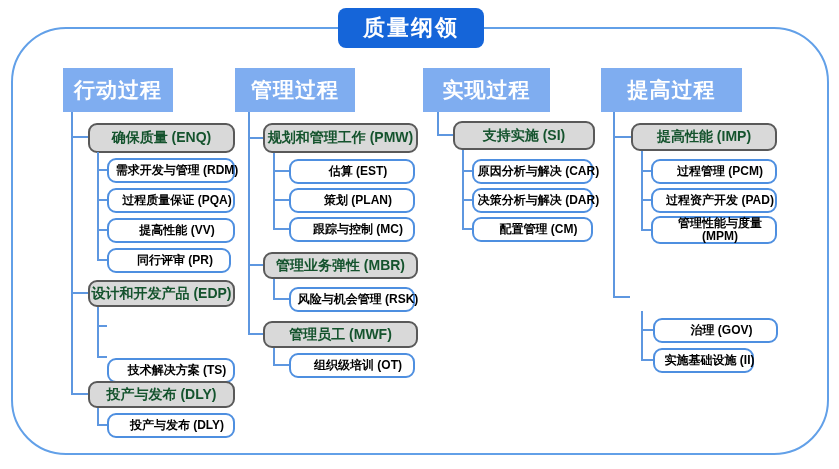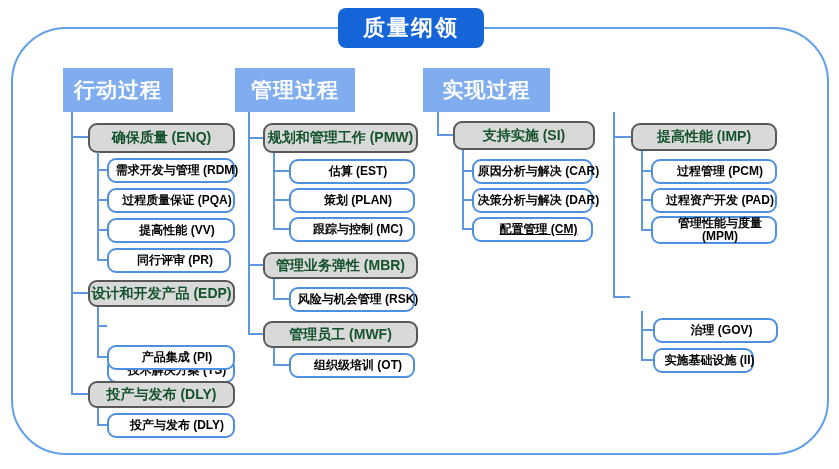--- a/index.html
+++ b/index.html
@@ -60,21 +60,20 @@
   <div class="leaf" style="left:107px;top:158px;width:128px;height:25px;">需求开发与管理 (RDM)</div>
   <div class="leaf" style="left:107px;top:188px;width:128px;height:25px;">过程质量保证 (PQA)</div>
   <div class="leaf" style="left:107px;top:218px;width:128px;height:25px;">提高性能 (VV)</div>
   <div class="leaf" style="left:107px;top:248px;width:124px;height:25px;">同行评审 (PR)</div>
 
   <div class="gray" style="left:88px;top:280px;width:147px;height:27px;">设计和开发产品 (EDP)</div>
   <div class="vl" style="left:97px;top:307px;height:51px;"></div>
   <div class="hl" style="left:97px;top:325px;width:10px;"></div>
   <div class="hl" style="left:97px;top:356px;width:10px;"></div>
   <div class="leaf" style="left:107px;top:314px;width:128px;height:25px;margin-top:44px;">技术解决方案 (TS)</div>
-  <div class="leaf" style="left:107px;top:345px;width:128px;height:25px;">产品集成 (PI)</div>
 
   <div class="gray" style="left:88px;top:381px;width:147px;height:27px;">投产与发布 (DLY)</div>
   <div class="vl" style="left:97px;top:408px;height:18px;"></div>
   <div class="hl" style="left:97px;top:424px;width:10px;"></div>
   <div class="leaf" style="left:107px;top:413px;width:128px;height:25px;">投产与发布 (DLY)</div>
 
   <div class="hdr" style="left:235px;width:120px;">管理过程</div>
   <div class="vl" style="left:248px;top:112px;height:222px;"></div>
   <div class="hl" style="left:248px;top:137px;width:15px;"></div>
   <div class="hl" style="left:248px;top:264px;width:15px;"></div>
@@ -103,22 +102,23 @@
   <div class="vl" style="left:437px;top:112px;height:24px;"></div>
   <div class="hl" style="left:437px;top:134px;width:16px;"></div>
 
   <div class="gray" style="left:453px;top:121px;width:142px;height:29px;">支持实施 (SI)</div>
   <div class="vl" style="left:462px;top:150px;height:80px;"></div>
   <div class="hl" style="left:462px;top:170px;width:10px;"></div>
   <div class="hl" style="left:462px;top:199px;width:10px;"></div>
   <div class="hl" style="left:462px;top:228px;width:10px;"></div>
   <div class="leaf" style="left:472px;top:159px;width:121px;height:25px;">原因分析与解决 (CAR)</div>
   <div class="leaf" style="left:472px;top:188px;width:121px;height:25px;">决策分析与解决 (DAR)</div>
-  <div class="leaf" style="left:472px;top:217px;width:121px;height:25px;text-decoration:underline;">配置管理 (CM)</div>
+  <div class="leaf" style="left:472px;top:217px;width:121px;height:25px;">配置管理 (CM)</div>
 
+  <div class="hdr" style="left:601px;width:141px;">提高过程</div>
   <div class="vl" style="left:613px;top:112px;height:185px;"></div>
   <div class="hl" style="left:613px;top:136px;width:18px;"></div>
   <div class="hl" style="left:613px;top:296px;width:17px;"></div>
 
   <div class="gray" style="left:631px;top:123px;width:146px;height:28px;">提高性能 (IMP)</div>
   <div class="vl" style="left:641px;top:151px;height:79px;"></div>
   <div class="hl" style="left:641px;top:170px;width:10px;"></div>
   <div class="hl" style="left:641px;top:199px;width:10px;"></div>
   <div class="hl" style="left:641px;top:229px;width:10px;"></div>
   <div class="leaf" style="left:651px;top:159px;width:126px;height:25px;">过程管理 (PCM)</div>

